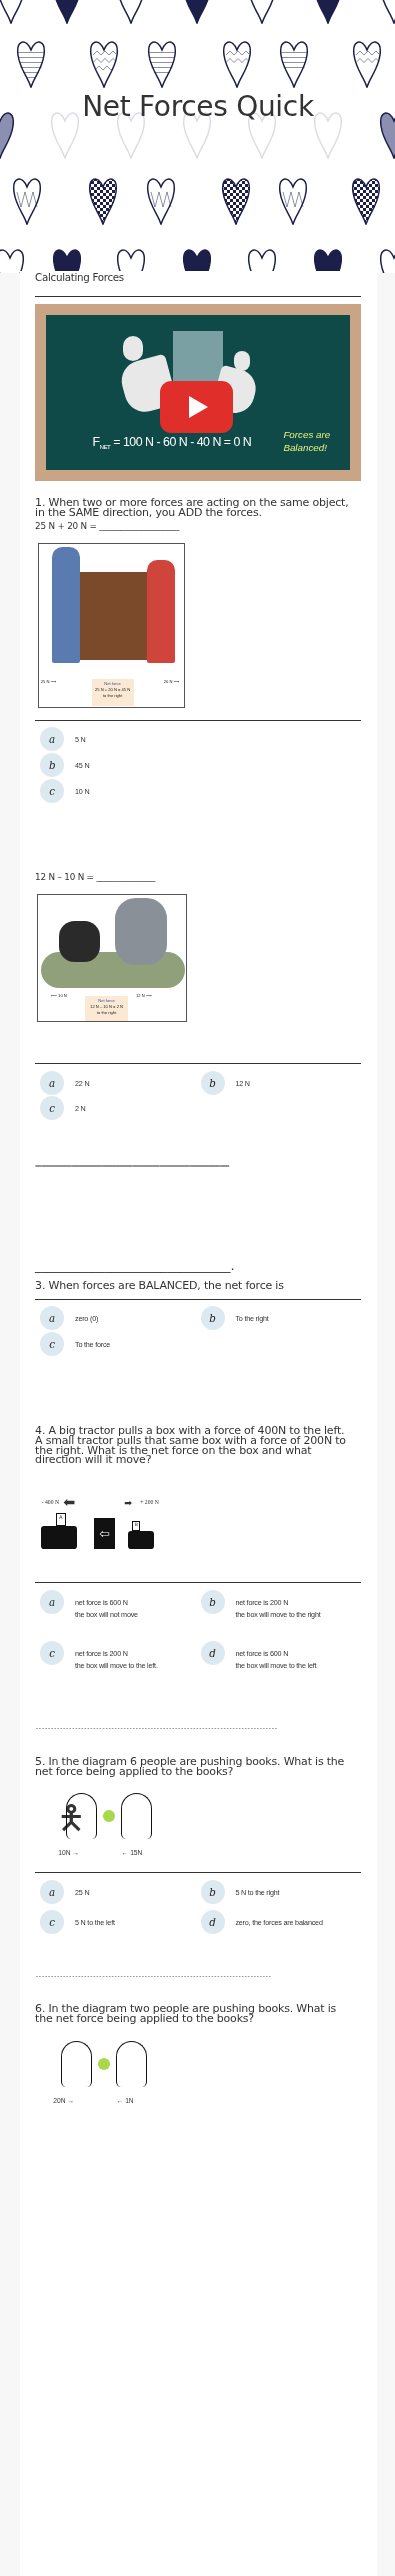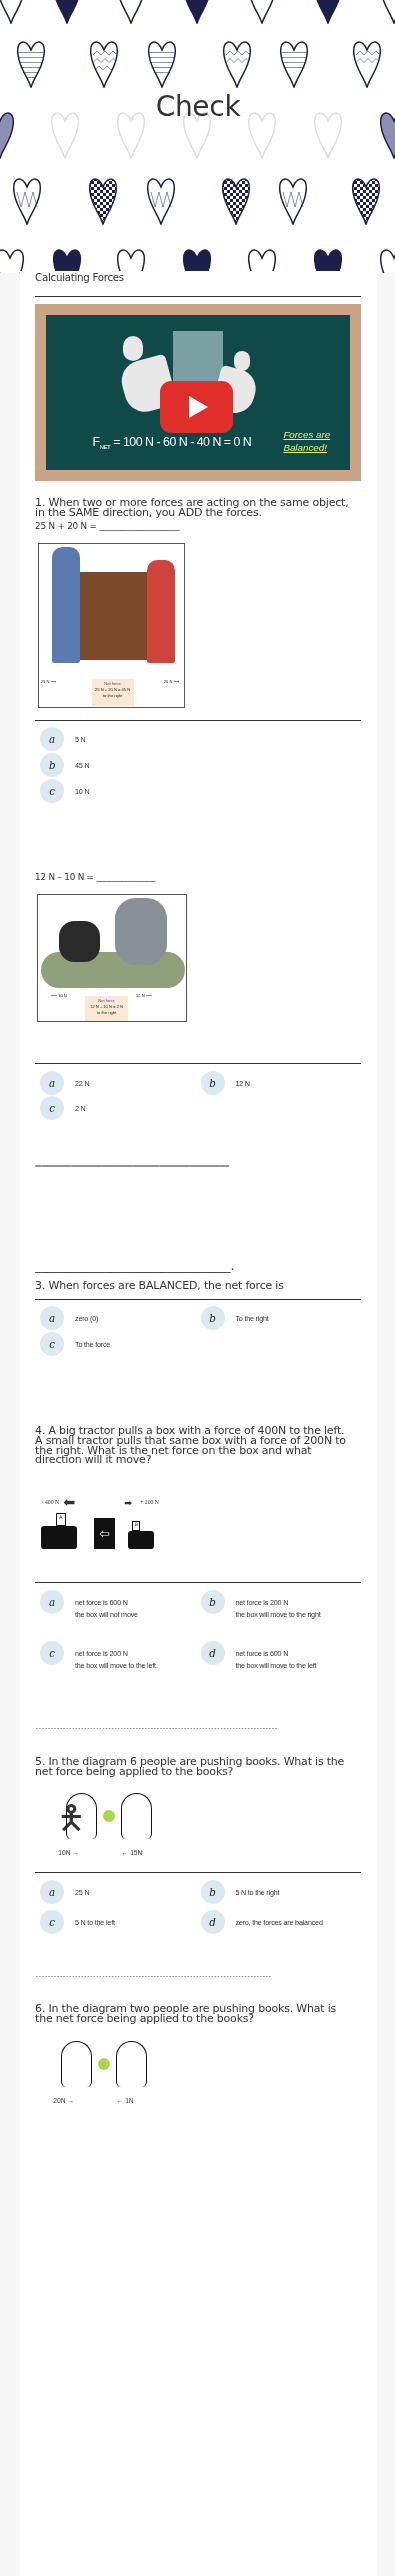--- a/index.html
+++ b/index.html
@@ -22,21 +22,21 @@
 
   .section-title { font-size: 10.3px; color: #333; letter-spacing: -0.3px; }
   .rule { height: 0.5px; background: #333; width: 326px; position: absolute; left: 15.5px; }
 
   .video { position: absolute; left: 15.5px; width: 326px; height: 177px; background: #c9a585; }
   .video .board { position: absolute; left: 11.3px; top: 11.3px; right: 11.3px; bottom: 11.3px; background: #0f4a48; overflow: hidden; }
   .video .box { position: absolute; left: 127px; top: 15.5px; width: 50px; height: 82px; background: #7ba0a3; }
   .video .figure { position: absolute; background: #e8e8e8; border-radius: 20.6px; }
   .video .formula { position: absolute; left: 46px; top: 120px; color: #fff; font-size: 12.4px; letter-spacing: -0.5px; font-family: "Liberation Sans", sans-serif; }
   .video .formula sub { font-size: 6.2px; }
-  .video .balanced { position: absolute; left: 237px; top: 114px; color: #e8f27a; font-style: italic; font-size: 9.8px; line-height: 12.4px; font-family: "Liberation Sans", sans-serif; text-decoration: underline; }
+  .video .balanced { position: absolute; left: 237px; top: 114px; color: #e8f27a; font-style: italic; font-size: 9.8px; line-height: 12.4px; font-family: "Liberation Sans", sans-serif; }
   .video .play { position: absolute; left: 125px; top: 77px; width: 73px; height: 52px; background: #e02f2a; border-radius: 11.3px; }
   .video .play::after { content: ""; position: absolute; left: 29px; top: 15px; border-left: 19.6px solid #fff; border-top: 11.3px solid transparent; border-bottom: 11.3px solid transparent; }
 
   .q-text { font-size: 11px; line-height: 9.8px; color: #333; letter-spacing: -0.2px; }
   .q-sub { font-size: 8.8px; color: #333; letter-spacing: -0.2px; }
   .img-box { position: absolute; border: 0.5px solid #555; background: #fff; overflow: hidden; }
 
   .choice { position: absolute; display: flex; align-items: flex-start; width: 155px; }
   .choice .badge {
     width: 24px; height: 24px; border-radius: 50%; background: #dde9f0; flex: none;
@@ -190,21 +190,21 @@
           <path d="M30 30 C20 5 0 10 4 40 C8 70 25 85 30 105 C35 85 52 70 56 40 C60 10 40 5 30 30Z" fill="#fff" stroke="#1c1f4a" stroke-width="3"></path>
         </svg></div>
     <div class="heart" style="left:313px;top:242px"><svg viewBox="0 0 60 110">
           <path d="M30 30 C20 5 0 10 4 40 C8 70 25 85 30 105 C35 85 52 70 56 40 C60 10 40 5 30 30Z" fill="#1c1f4a" stroke="#1c1f4a" stroke-width="3"></path>
         </svg></div>
     <div class="heart" style="left:379px;top:242px"><svg viewBox="0 0 60 110">
           <path d="M30 30 C20 5 0 10 4 40 C8 70 25 85 30 105 C35 85 52 70 56 40 C60 10 40 5 30 30Z" fill="#fff" stroke="#1c1f4a" stroke-width="3"></path>
         </svg></div>
   </div>
   <div class="banner-title">
-    <div>Check</div>
+    <div>Net Forces Quick</div>
   </div>
 </div>
 
 <div class="card">
 
   <div class="inner section-title" style="top:0px">Calculating Forces</div>
   <div class="rule" style="top:25px"></div>
 
   <div class="video" style="top:33px">
     <div class="board">

